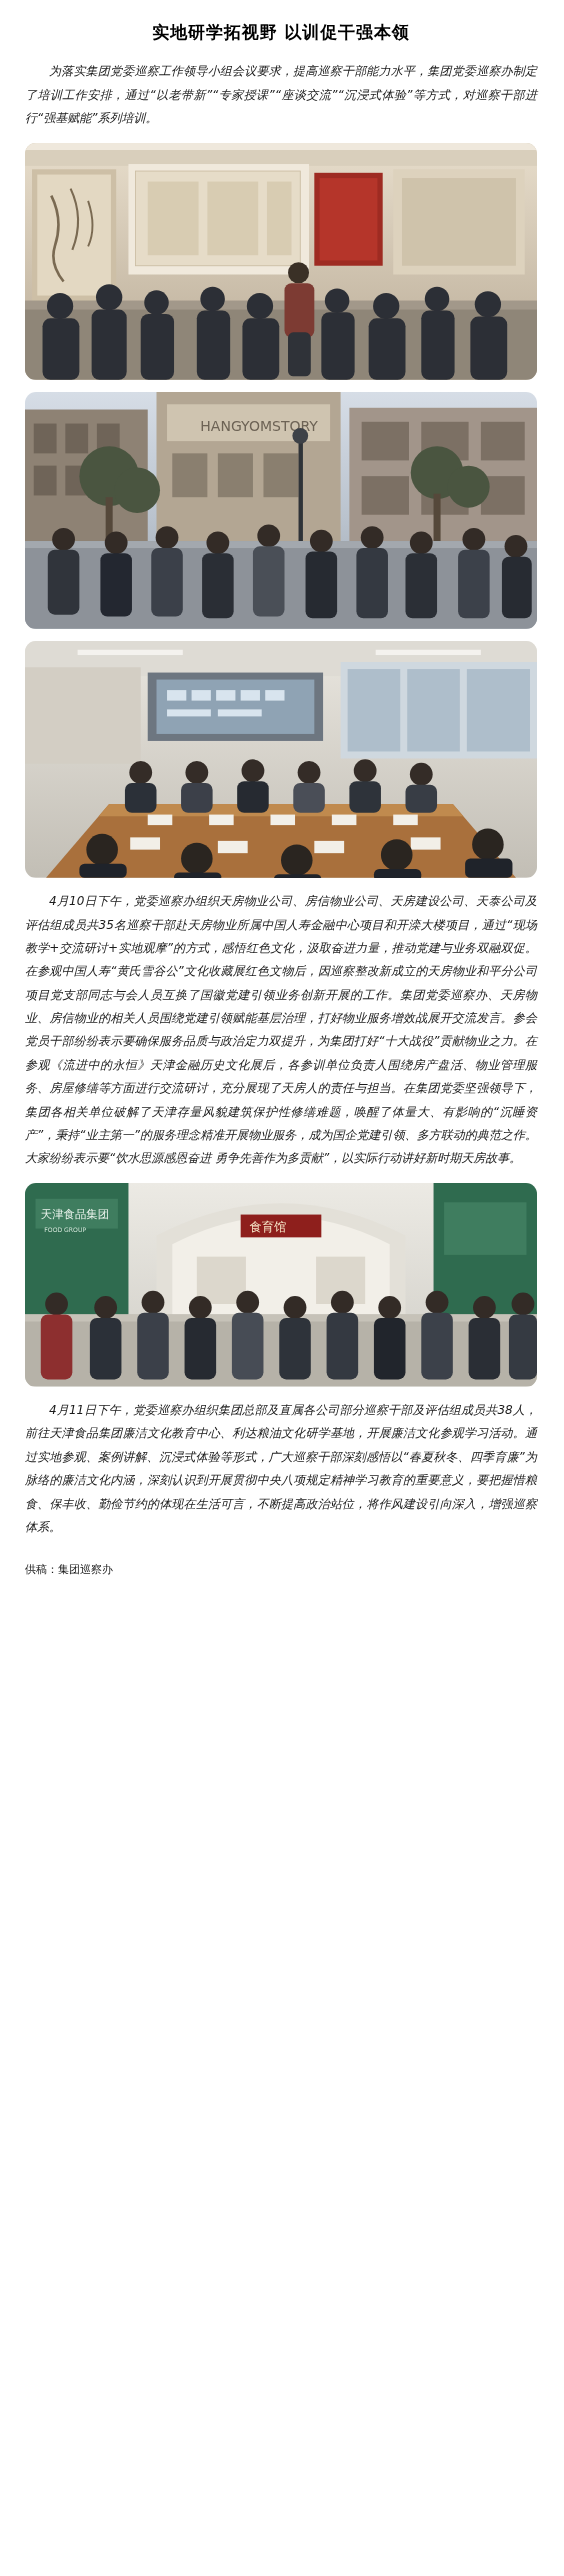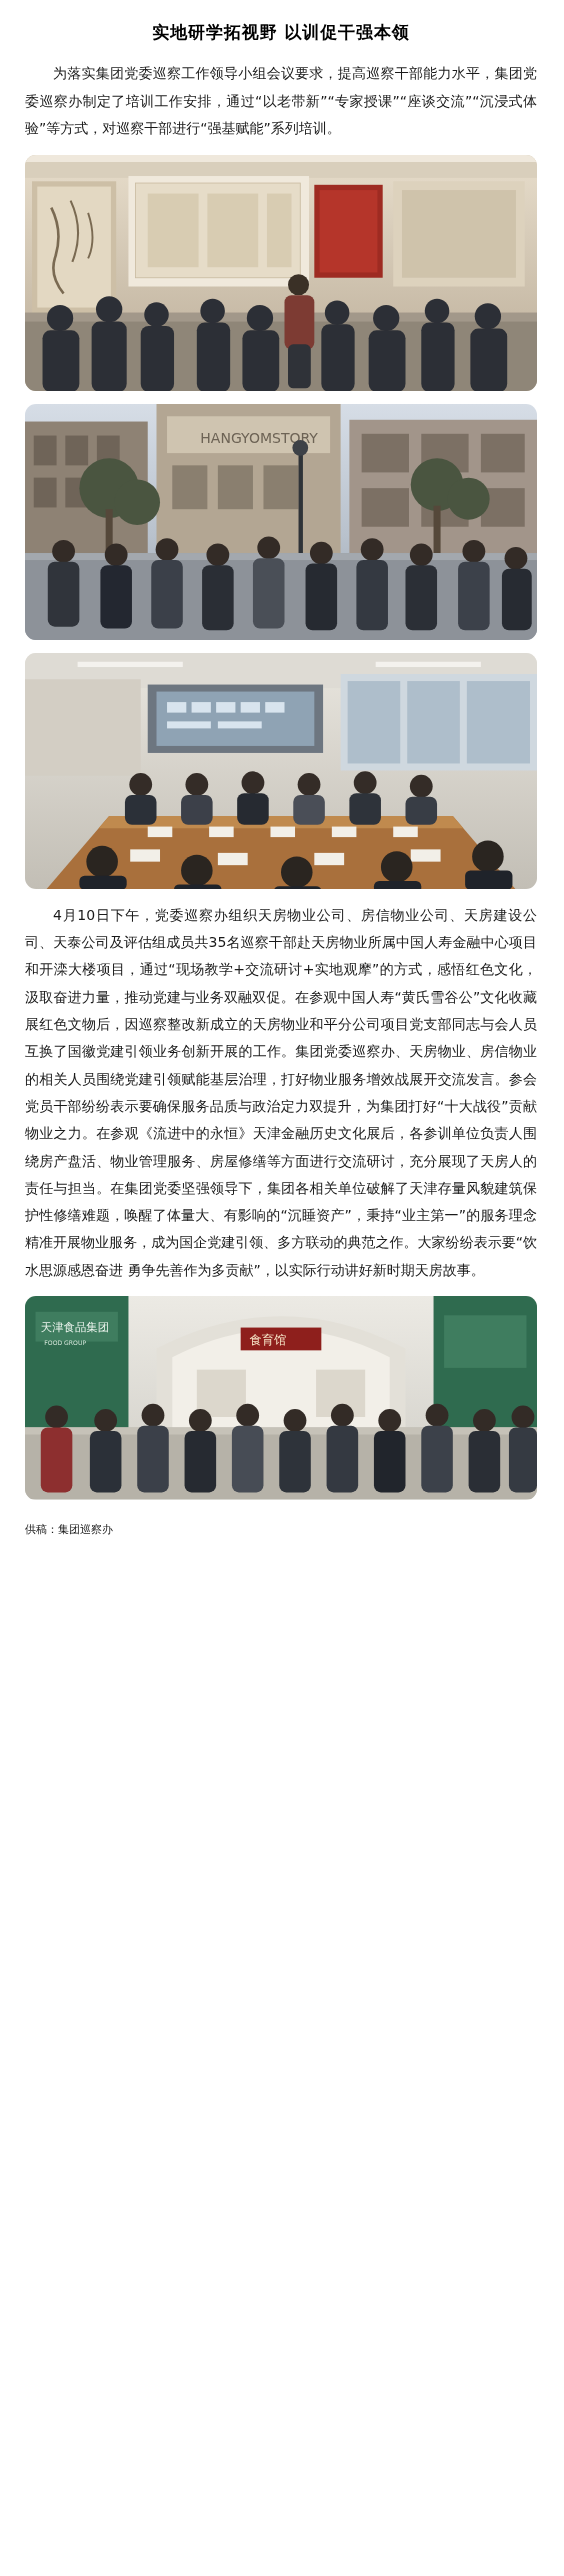--- a/index.html
+++ b/index.html
@@ -20,27 +20,28 @@
   .title {
     text-align: center;
     font-size: 17px;
     font-weight: bold;
     letter-spacing: 0.9px;
     margin: 5.3px 0 16px 0;
     color: #000;
     font-family: "DejaVu Serif", "Liberation Serif", serif;
   }
   p.body-text {
-    font-size: 14px;
+    font-size: 12px;
     line-height: 1.95;
     text-align: justify;
     text-justify: inter-ideograph;
     text-indent: 2em;
     margin: 0 0 12.4px 0;
     color: #1a1a1a;
+    font-style: italic;
   }
   .photo {
     width: 100%;
     display: block;
     margin: 5.3px 0 12.4px 0;
     border-radius: 11px;
     overflow: hidden;
     position: relative;
   }
   .photo svg { display: block; width: 100%; height: auto; }
@@ -321,18 +322,19 @@
         <circle cx="470" cy="136" r="13" fill="#332b26"></circle>
           <rect x="452" y="148" width="36" height="76" rx="8" fill="#3c414a"></rect>
         <circle cx="524" cy="142" r="13" fill="#332b26"></circle>
           <rect x="506" y="154" width="36" height="70" rx="8" fill="#2a2e35"></rect>
         <circle cx="568" cy="138" r="13" fill="#332b26"></circle>
           <rect x="552" y="150" width="32" height="74" rx="8" fill="#353a42"></rect>
       </g>
     </svg>
   </div>
 
+  <p class="body-text">4月11日下午，党委巡察办组织集团总部及直属各公司部分巡察干部及评估组成员共38人，前往天津食品集团廉洁文化教育中心、利达粮油文化研学基地，开展廉洁文化参观学习活动。通过实地参观、案例讲解、沉浸式体验等形式，广大巡察干部深刻感悟以“春夏秋冬、四季育廉”为脉络的廉洁文化内涵，深刻认识到开展贯彻中央八项规定精神学习教育的重要意义，要把握惜粮食、保丰收、勤俭节约的体现在生活可言，不断提高政治站位，将作风建设引向深入，增强巡察体系。</p>
 
 
   <p class="footer-note">供稿：集团巡察办</p>
 
 </div>
 
 
 </body></html>

